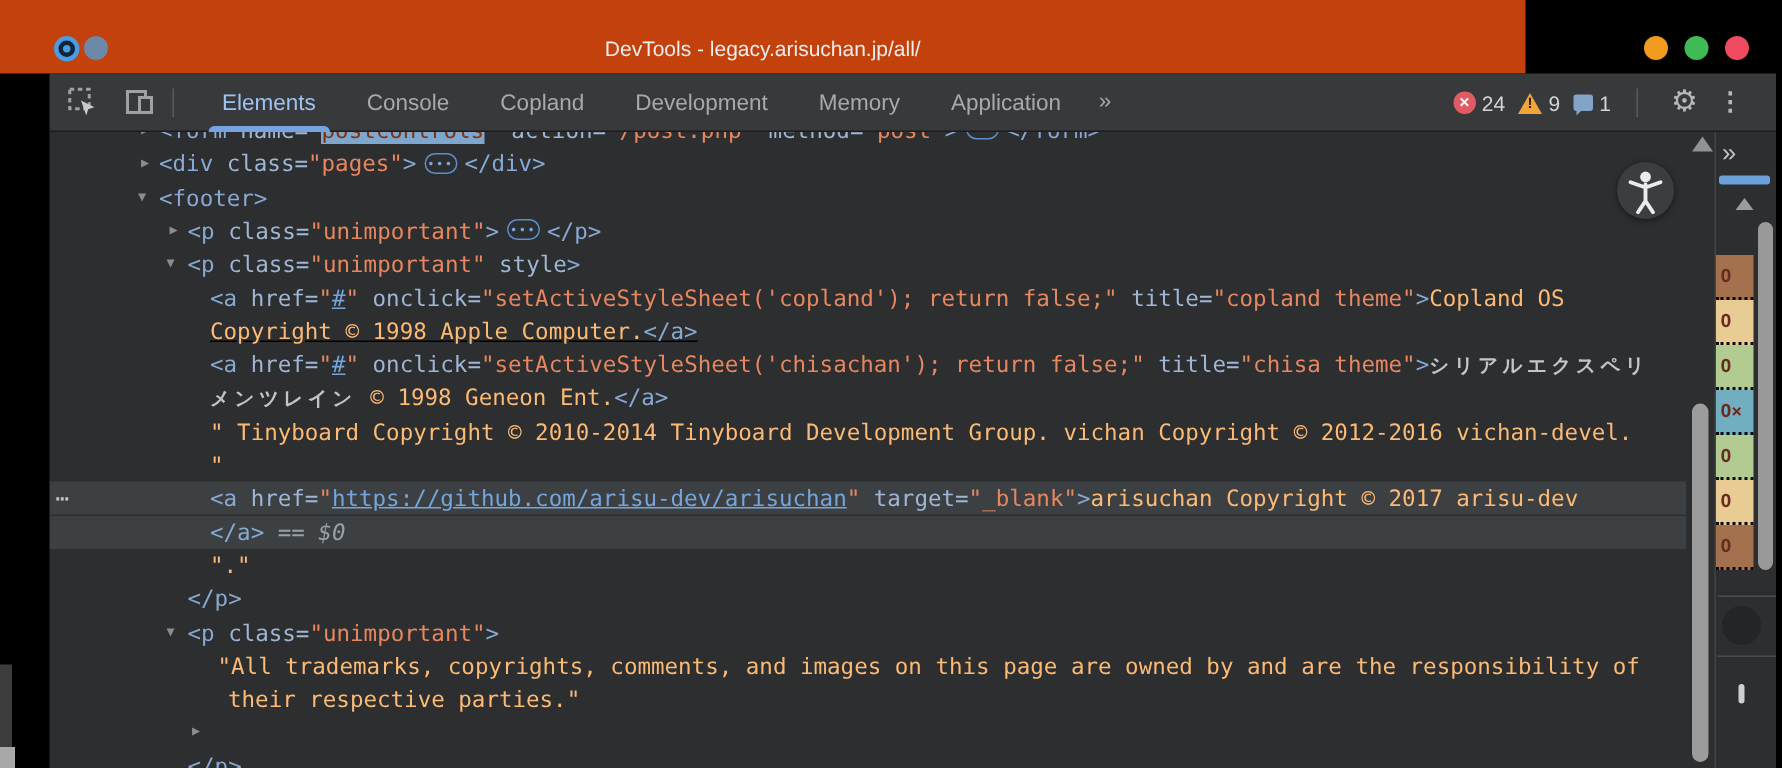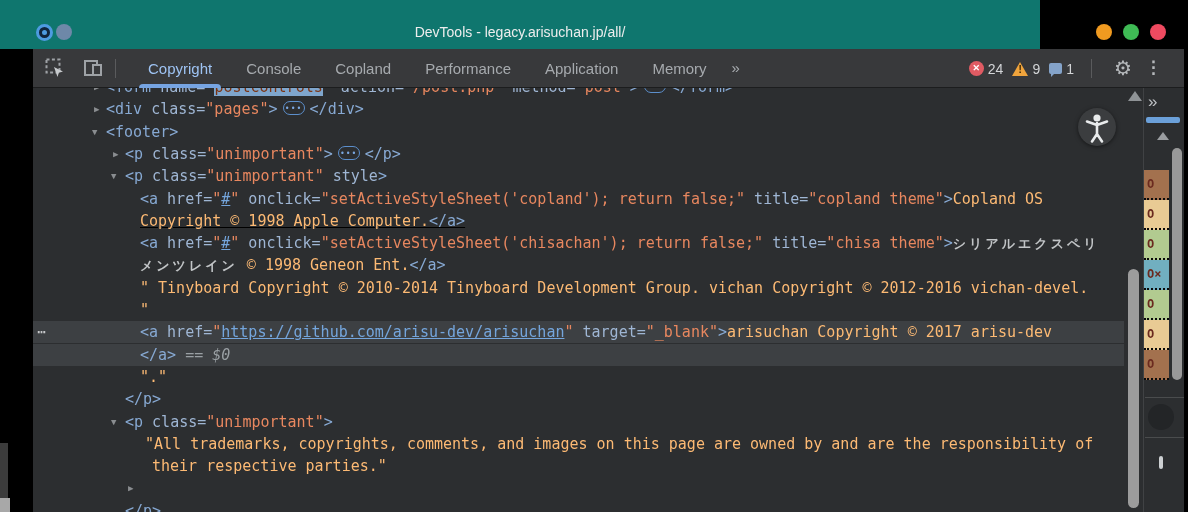--- a/index.html
+++ b/index.html
@@ -1,18 +1,18 @@
 <!DOCTYPE html>
 <html><head>
 <meta charset="utf-8">
 <style>
   html,body{margin:0;padding:0;background:#000;width:1188px;height:512px;overflow:hidden;
     font-family:"Liberation Sans",sans-serif;-webkit-font-smoothing:antialiased;}
   
-  #titlebar{position:absolute;left:0;top:0;width:1017px;height:49px;background:#0f766e;padding-left:23px;}
+  #titlebar{position:absolute;left:0;top:0;width:1017px;height:49px;background:#c2410c;}
   #title-text{position:absolute;left:0;right:0;top:24px;text-align:center;color:#ededed;font-size:14px;}
   .tl-dot{position:absolute;top:24px;width:16px;height:16px;border-radius:50%;}
   #win-dot-ring{left:36px;background:#10253c;border:3px solid #4d9be0;width:11px;height:11px;}
   #win-dot-ring::after{content:"";position:absolute;left:3px;top:3px;width:5px;height:5px;border-radius:50%;background:#4d9be0;}
   #win-dot-solid{left:56px;background:#6e88a8;}
   #btn-orange{left:1096px;background:#f09a20;}
   #btn-green{left:1123px;background:#3fbb55;}
   #btn-red{left:1150px;background:#ef4a60;}
   
   #toolbar{position:absolute;left:33px;top:49px;width:1151px;height:39px;background:#38393b;border-bottom:1px solid #1c1d1e;box-sizing:border-box;}
@@ -94,26 +94,26 @@
   <svg class="tb-icon" id="icon-inspect" viewBox="0 0 20 20">
     <rect x="1.5" y="1.5" width="13" height="13" fill="none" stroke="#9ea2a6" stroke-width="2" stroke-dasharray="3,2.4"></rect>
     <path d="M9 9 L18 13.5 L13.8 14.8 L12.5 19 Z" fill="#c7cacd"></path>
   </svg>
   <svg class="tb-icon" id="icon-device" viewBox="0 0 20 20">
     <rect x="2" y="3" width="12" height="14" fill="none" stroke="#9ea2a6" stroke-width="2"></rect>
     <rect x="10" y="7" width="8" height="10" fill="#38393b" stroke="#9ea2a6" stroke-width="2"></rect>
   </svg>
   <div id="tb-sep1"></div>
   <div id="tabs">
-    <div class="tab active"><span>Copyright</span><div class="tab-underline"></div></div>
+    <div class="tab active"><span>Elements</span><div class="tab-underline"></div></div>
     <div class="tab"><span>Console</span></div>
     <div class="tab"><span>Copland</span></div>
-    <div class="tab"><span>Performance</span></div>
+    <div class="tab"><span>Development</span></div>
+    <div class="tab"><span>Memory</span></div>
     <div class="tab"><span>Application</span></div>
-    <div class="tab"><span>Memory</span></div>
     <div id="more-tabs">»</div>
   </div>
   <div id="badges">
     <div class="badge">
       <div id="err-icon">✕</div>
       <span>24</span>
     </div>
     <div class="badge">
       <div id="warn-icon"></div>
       <span>9</span>

